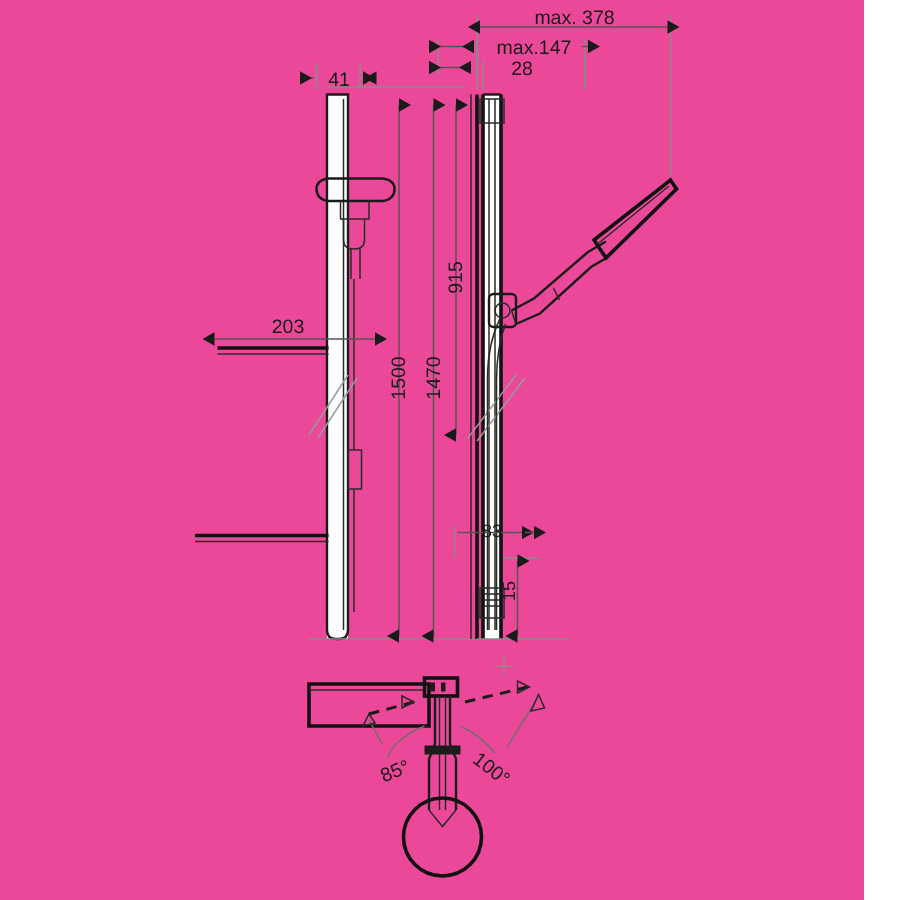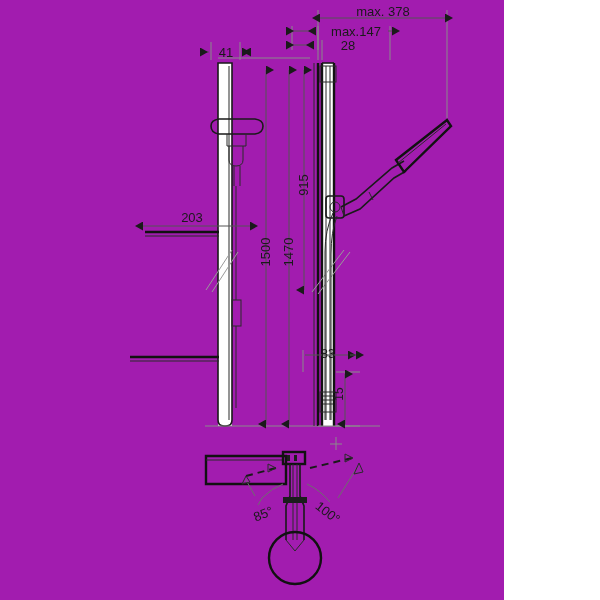--- a/index.html
+++ b/index.html
@@ -8,23 +8,23 @@
     background: #ffffff;
   }
   body {
     width: 600px;
     height: 600px;
     font-family: "Liberation Sans", sans-serif;
     overflow: hidden;
   }
   #drawing-root {
     position: relative;
-    width: 504px;
+    width: 576px;
     height: 600px;
-    background: #a21caf;
+    background: #ec4899;
   }
   svg#tech-drawing {
     display: block;
     width: 600px;
     height: 600px;
   }
   .dim-text {
     font-family: "Liberation Sans", sans-serif;
     font-size: 13px;
     fill: #1a1a1a;

